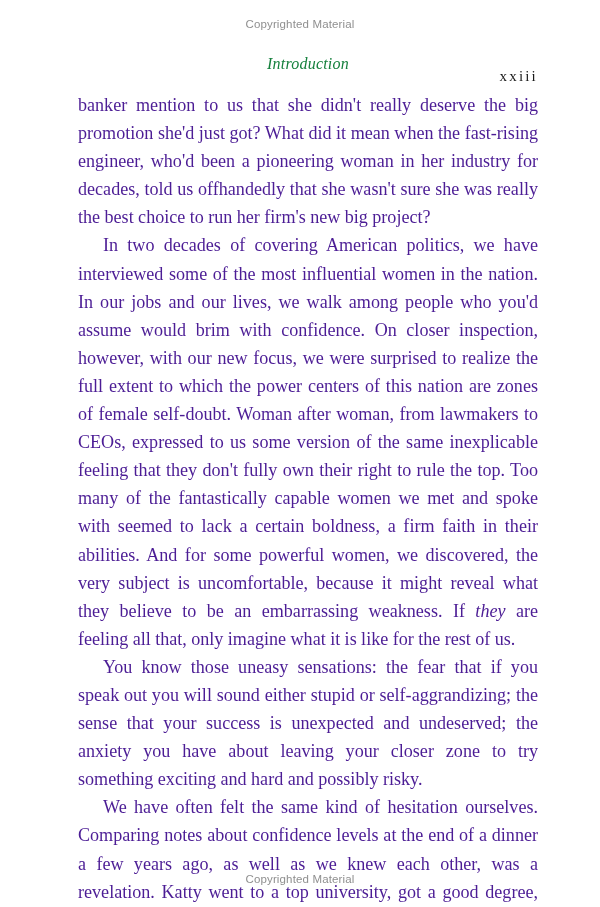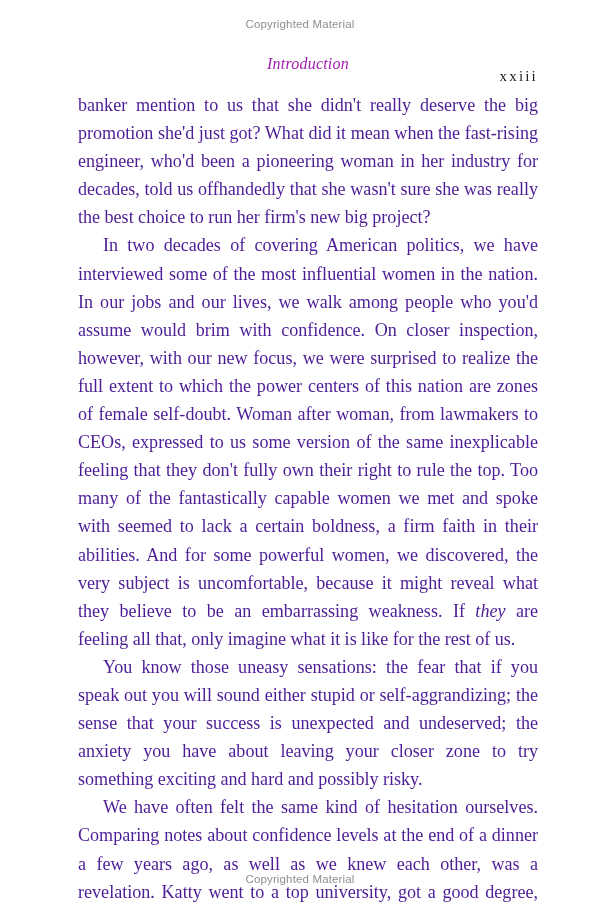--- a/index.html
+++ b/index.html
@@ -43,21 +43,21 @@
     width: 460px;
     height: 22px;
   }
   .running-head .rh-title {
     position: absolute;
     left: 50%;
     transform: translateX(-50%);
     top: 0;
     font-style: italic;
     font-size: 16px;
-    color: #a21caf;
+    color: #15803d;
     letter-spacing: 0.2px;
   }
   .running-head .rh-folio {
     position: absolute;
     right: 0;
     top: 13px;
     font-size: 15px;
     letter-spacing: 2.2px;
     color: #1a1a1a;
     margin-left: 26px;

